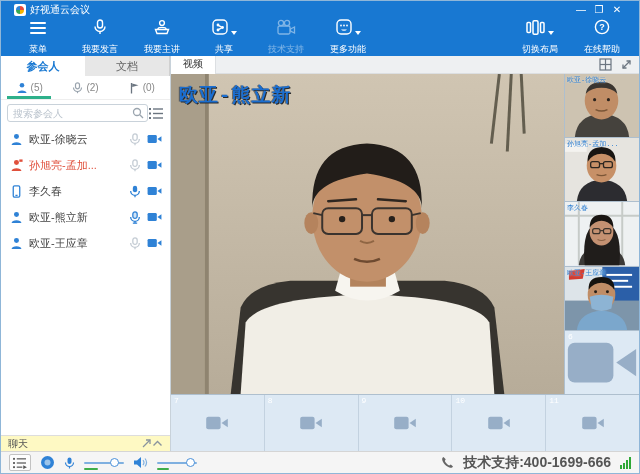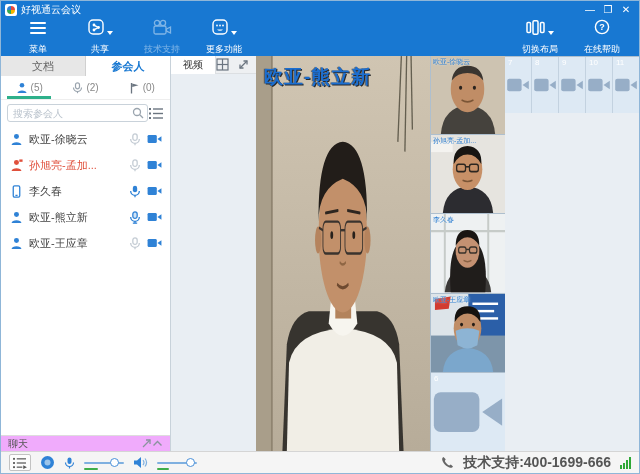--- a/index.html
+++ b/index.html
@@ -1,21 +1,21 @@
 <!DOCTYPE html>
 <html><head>
 <meta charset="utf-8">
 <style>
   * { margin:0; padding:0; box-sizing:border-box; }
   html,body { width:640px; height:474px; overflow:hidden; }
   body { font-family:"Liberation Sans","DejaVu Sans",sans-serif; font-size:11px; background:#fff; }
   .window { width:640px; height:474px; display:flex; flex-direction:column; border:1px solid #8fb6d8; }
 
   
-  .titlebar { height:18px; background:#1878d2; display:flex; align-items:center; padding:0 4px; flex:0 0 auto; }
+  .titlebar { height:18px; background:#1878d2; display:flex; align-items:center; padding:0 13px; flex:0 0 auto; }
   .app-icon { width:12px; height:12px; background:#fff; border-radius:2px; margin-right:4px; position:relative; }
   .app-icon::before { content:""; position:absolute; left:2px; top:2px; width:8px; height:8px; border-radius:50%;
      background:conic-gradient(#e84a3c 0 25%, #f7b500 25% 50%, #36a853 50% 75%, #2f82d6 75% 100%); }
   .win-title { color:#fff; font-size:10px; flex:1; }
   .win-btn { color:#fff; font-size:10px; width:18px; text-align:center; cursor:pointer; line-height:18px; }
 
   
   .toolbar { height:37px; background:#1878d2; display:flex; align-items:stretch; padding:0 6px; flex:0 0 auto; }
   .tb-left { display:flex; flex:1; }
   .tb-right { display:flex; }
@@ -38,25 +38,25 @@
   .filter-cell.active::after { content:""; position:absolute; left:6px; right:6px; bottom:0; height:3px; background:#2eb08a; }
   .search-row { height:26px; display:flex; align-items:center; padding:0 6px; gap:1px; flex:0 0 auto; }
   .search-box { flex:1; position:relative; }
   .search-box input { width:100%; height:18px; border:1px solid #c9d2da; border-radius:3px; font-size:10px; padding:0 18px 0 5px; color:#444; outline:none; font-family:inherit; }
   .search-box input::placeholder { color:#b9c2cc; }
   .search-glass { position:absolute; right:4px; top:3px; }
   .plist { flex:1; overflow:hidden; }
   .p-row { height:26px; display:flex; align-items:center; padding:0 8px 0 9px; gap:6px; cursor:pointer; }
   .p-name { flex:1; font-size:11px; color:#444; white-space:nowrap; overflow:hidden; }
   .p-row.red .p-name { color:#e0503c; }
-  .chat-header { height:16px; flex:0 0 auto; border-top:1px solid #ddd; background:#f0abfc; display:flex; align-items:center; padding:0 7px; gap:0; }
+  .chat-header { height:16px; flex:0 0 auto; border-top:1px solid #ddd; background:#fef9c3; display:flex; align-items:center; padding:0 7px; gap:0; }
   .chat-title { flex:1; font-size:10px; color:#555; }
 
   
-  .main { flex:1; display:flex; flex-direction:row; min-width:0; background:#e9eef3; }
+  .main { flex:1; display:flex; flex-direction:column; min-width:0; background:#e9eef3;font-family:Liberation Mono, monospace; }
   .vtabbar { height:18px; background:#eef0f2; display:flex; align-items:center; flex:0 0 auto; border-bottom:1px solid #dcdfe2; }
   .vtab { height:18px; background:#fff; padding:0 12px; line-height:18px; font-size:10px; color:#333; border-right:1px solid #dcdfe2; cursor:pointer; }
   .vtab-space { flex:1; }
   .vtab-icons { display:flex; gap:8px; padding-right:6px; }
   .video-area { flex:1; display:flex; min-height:0; }
   .main-video { flex:1; position:relative; overflow:hidden; background:#c5bba9; }
   .main-video svg { position:absolute; inset:0; width:100%; height:100%; }
   .overlay-name { position:absolute; left:8px; top:8px; font-size:19px; font-weight:bold; color:#1b6ed0;
       text-shadow:1px 1px 0 #2a2a2a, -1px 0 0 rgba(40,40,40,.55); letter-spacing:1px; }
   .thumb-col { width:75px; display:flex; flex-direction:column; border-left:1px solid #aebfce; }
@@ -105,20 +105,40 @@
                 <line x1="2" y1="2" x2="16" y2="2"></line>
                 <line x1="2" y1="7" x2="16" y2="7"></line>
                 <line x1="2" y1="12" x2="16" y2="12"></line>
               </g>
             </svg>
         </span>
         <span class="tlabel">菜单</span>
       </div>
       <div class="tb-btn">
         <span class="ticon">
+          <svg width="16" height="16" viewBox="0 0 16 16" fill="none" stroke="#fff" stroke-width="1.4">
+              <rect x="5.5" y="1" width="5" height="8" rx="2.5"></rect>
+              <path d="M3 7.5 a5 5 0 0 0 10 0"></path>
+              <line x1="8" y1="12.5" x2="8" y2="15"></line>
+            </svg>
+        </span>
+        <span class="tlabel">我要发言</span>
+      </div>
+      <div class="tb-btn">
+        <span class="ticon">
+          <svg width="18" height="16" viewBox="0 0 18 16" fill="none" stroke="#fff" stroke-width="1.4">
+              <circle cx="9" cy="4" r="2.4"></circle>
+              <path d="M5 10 c0-2.2 8-2.2 8 0"></path>
+              <path d="M2.5 10.5 L15.5 10.5 L14 14.5 L4 14.5 Z"></path>
+            </svg>
+        </span>
+        <span class="tlabel">我要主讲</span>
+      </div>
+      <div class="tb-btn">
+        <span class="ticon">
           <svg width="17" height="16" viewBox="0 0 17 16" fill="none" stroke="#fff" stroke-width="1.4">
               <rect x="1" y="1" width="14" height="14" rx="4"></rect>
               <circle cx="6" cy="6" r="1.4" fill="#fff" stroke="none"></circle>
               <circle cx="10.5" cy="8.5" r="1.4" fill="#fff" stroke="none"></circle>
               <circle cx="6" cy="11" r="1.4" fill="#fff" stroke="none"></circle>
               <line x1="6.8" y1="6.6" x2="9.7" y2="8.1"></line>
               <line x1="6.8" y1="10.4" x2="9.7" y2="8.9"></line>
             </svg>
             <span class="caret"></span>
         </span>
@@ -170,22 +190,22 @@
         </span>
         <span class="tlabel">在线帮助</span>
       </div>
     </div>
   </div>
 
   <div class="content">
 
     <div class="sidebar">
       <div class="side-tabs">
+        <div class="side-tab active">参会人</div>
         <div class="side-tab">文档</div>
-        <div class="side-tab active">参会人</div>
       </div>
       <div class="filter-row">
         <div class="filter-cell active">
           <svg width="12" height="12" viewBox="0 0 12 12">
               <circle cx="6" cy="3.2" r="2.3" fill="#2f82d6"></circle>
               <path d="M1.5 11 c0-3.4 9-3.4 9 0 Z" fill="#2f82d6"></path>
             </svg>
           <span>(5)</span>
         </div>
         <div class="filter-cell">

